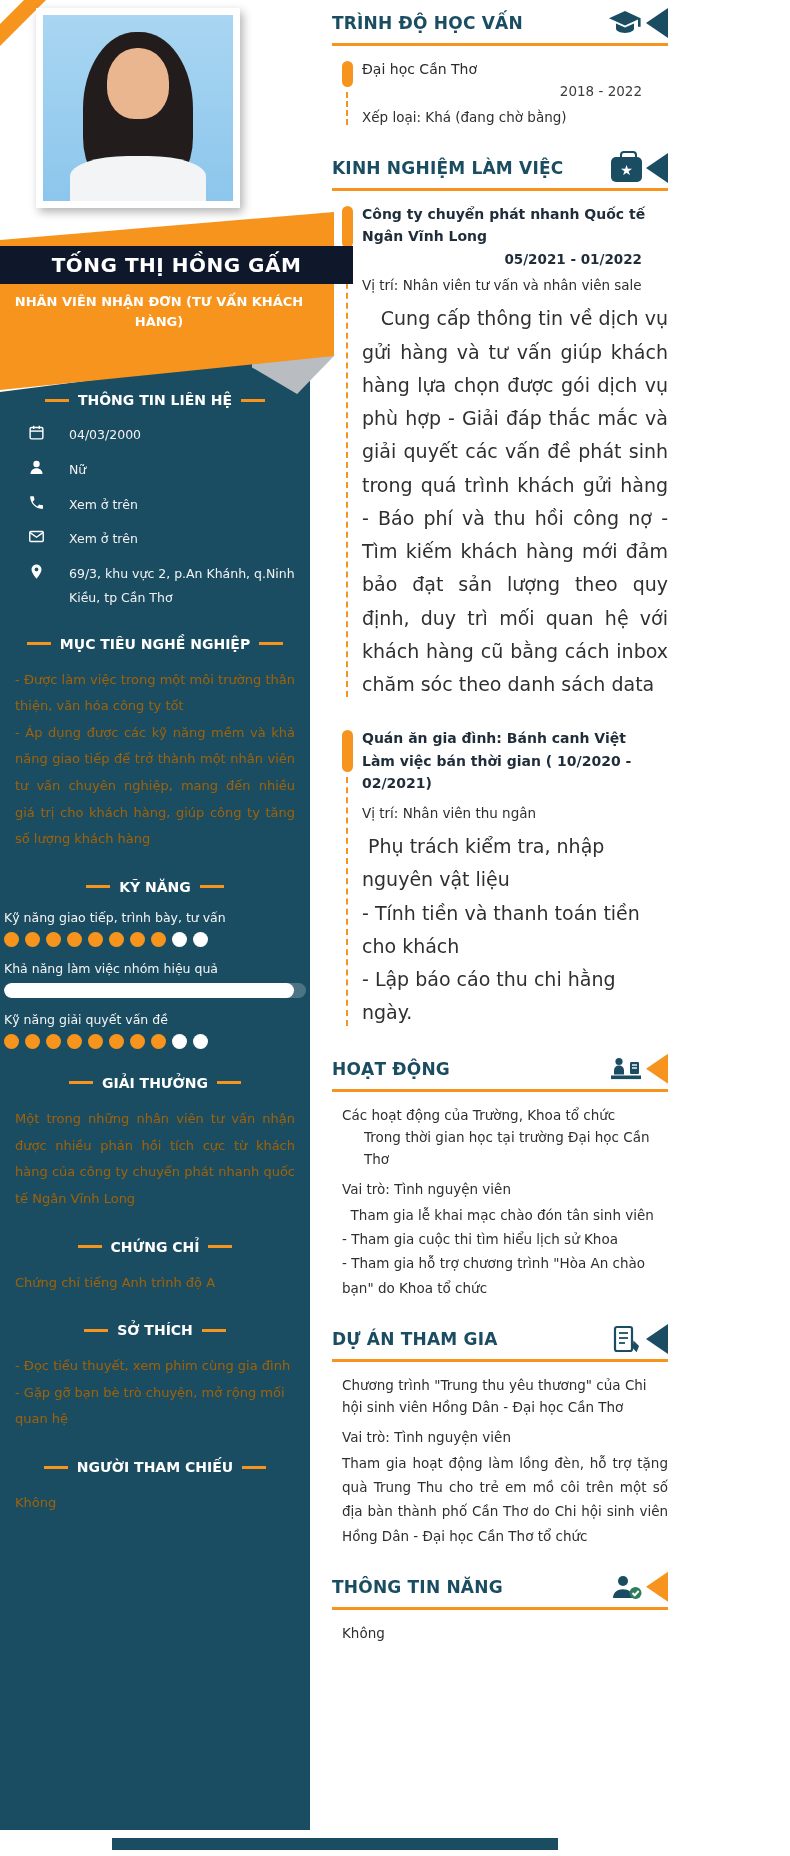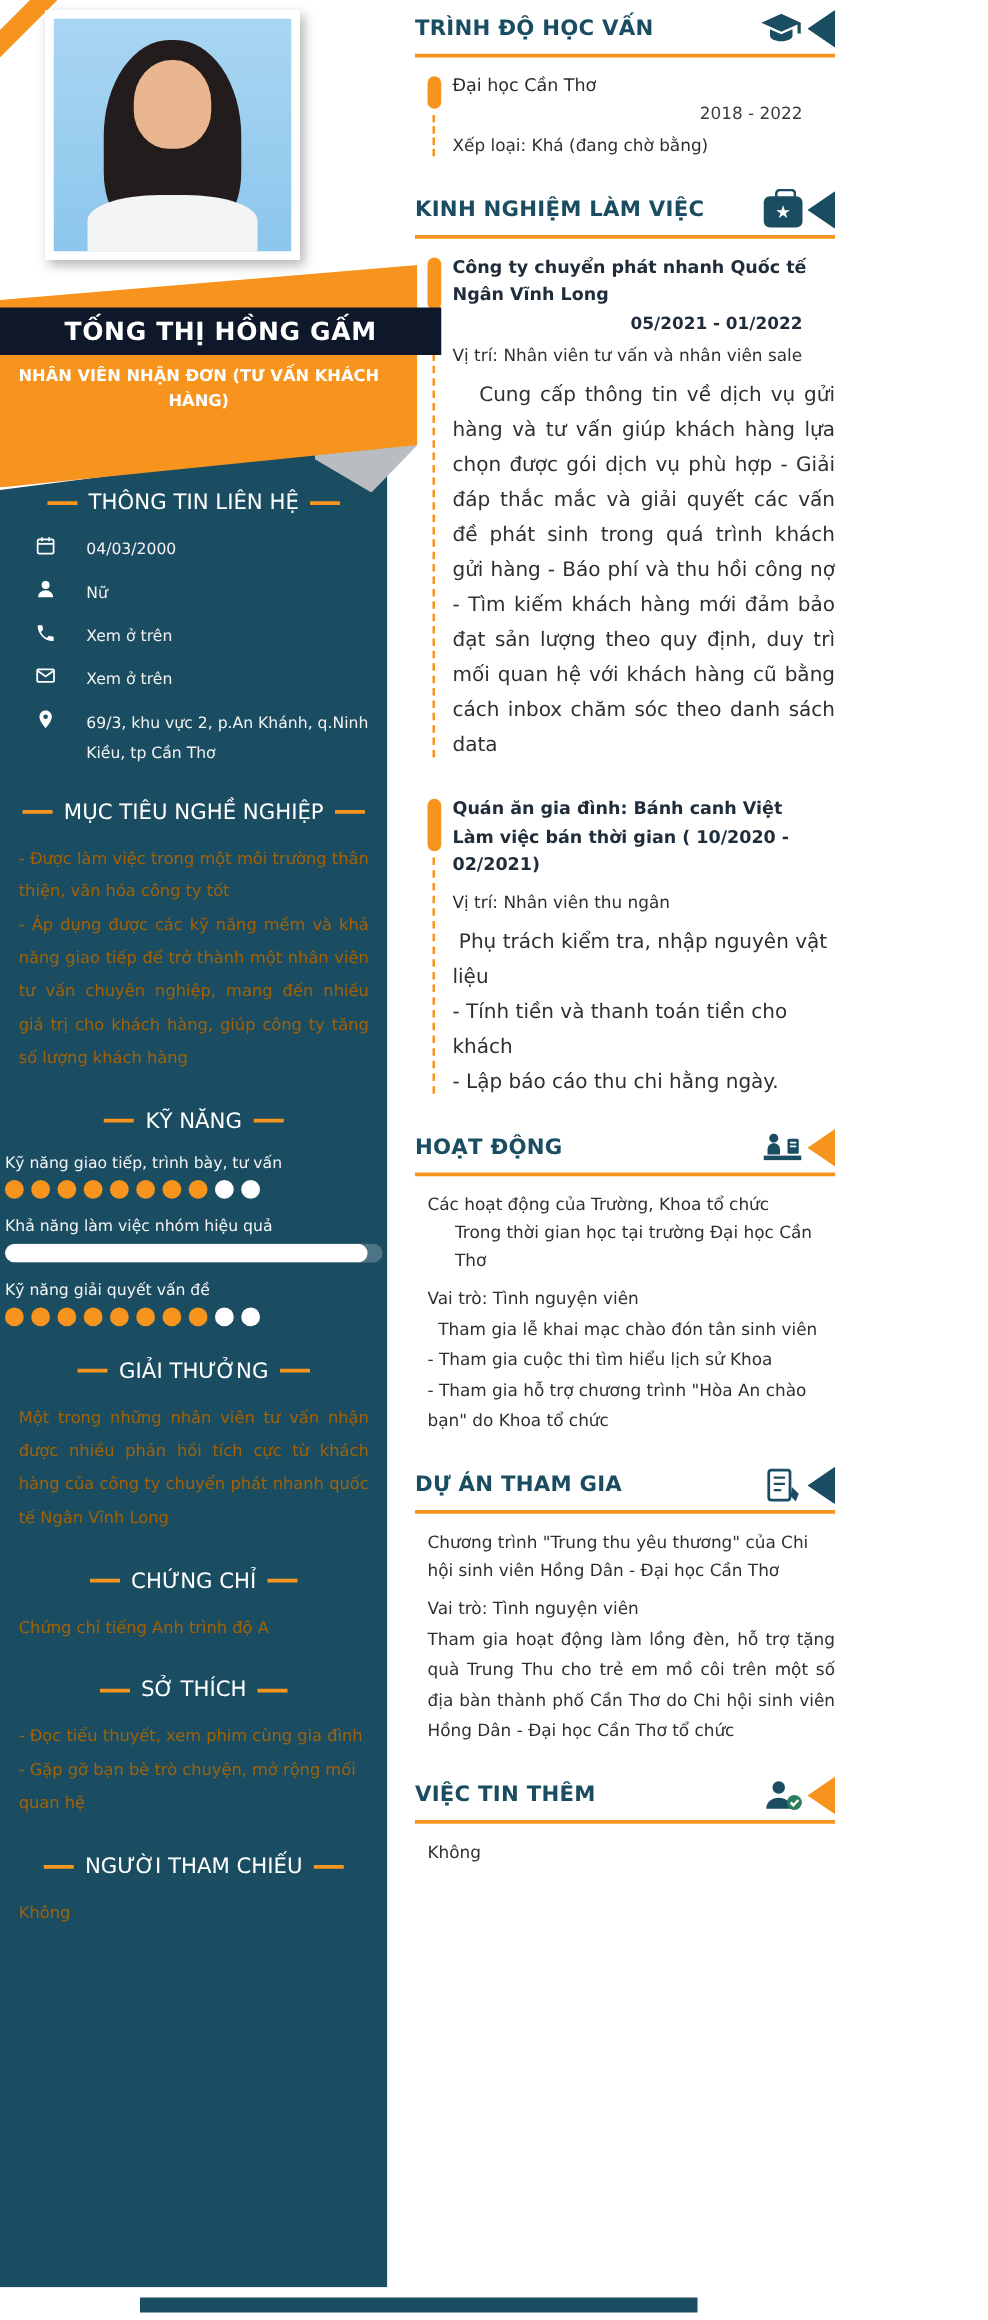--- a/index.html
+++ b/index.html
@@ -34,21 +34,21 @@
   .name-strip .name { color:#fff; font-weight:bold; font-size:20px; letter-spacing:.5px; }
   .job-title { position:absolute; top:86px; left:4px; width:310px; text-align:center;
     color:#fff; font-weight:bold; font-size:13px; line-height:1.5; }
 
   .sidebar-dark { position:absolute; left:0; top:352px; width:310px; height:1478px;
     background:#1b4d62; clip-path:polygon(0 40px,100% 0,100% 100%,0 100%); z-index:1; }
   .sidebar-content { position:absolute; left:0; top:392px; width:310px; z-index:7;
     color:#f2f2f2; }
 
   .sb-header { display:flex; align-items:center; justify-content:center; gap:9px;
-    color:#fff; font-weight:normal; font-size:17px; margin:26px 12px 15px; white-space:nowrap; }
+    color:#fff; font-weight:bold; font-size:14px; margin:26px 12px 15px; white-space:nowrap; }
   .sb-header::before,.sb-header::after { content:""; flex:0 0 24px; height:3px; background:#f7941d; }
 
   .c-row { display:flex; align-items:flex-start; gap:24px; padding:0 0 0 28px;
     margin-bottom:11px; font-size:12.5px; line-height:1.55; }
   .c-icon { flex:0 0 17px; height:17px; margin-top:1px; }
   .c-text { color:#f2f2f2; max-width:230px; line-height:1.9; }
 
   .sb-text { padding:0 15px; font-size:13px; line-height:2.05; text-align:justify; color:#a16207; }
   .pre { white-space:pre-wrap; }
   .pre-line { white-space:pre-line; }
@@ -86,21 +86,21 @@
   .gutter { flex:0 0 30px; display:flex; flex-direction:column; align-items:center; padding-top:3px; }
   .pill { width:11px; background:#f7941d; border-radius:7px; }
   .pill.short { height:26px; }
   .pill.tall { height:42px; }
   .dashline { flex:1; width:0; border-left:2px dashed #f7941d; margin-top:5px; margin-bottom:4px; }
   .entry-body { flex:1; min-width:0; }
   .entry-title { font-weight:bold; color:#1f2d3a; font-size:14px; line-height:1.6; }
   .entry-period { text-align:right; padding-right:26px; color:#3c3c3c; font-size:13.5px; margin-top:3px; }
   .entry-period.bold { font-weight:bold; color:#1f2d3a; }
   .entry-line { font-size:13.5px; color:#2f2f2f; margin-top:8px; line-height:1.6; }
-  .entry-desc { font-size:16px; color:#2f2f2f; margin-top:6px; line-height:1.75; text-align:justify; }
+  .entry-desc { font-size:19px; color:#2f2f2f; margin-top:6px; line-height:1.75; text-align:justify; }
 
   .plain-block { padding-left:10px; }
   .pb-head { font-size:13.5px; color:#2f2f2f; line-height:1.65; }
   .pb-sub { font-size:13.5px; color:#2f2f2f; margin-left:22px; line-height:1.65; }
   .pb-role { font-size:13.5px; color:#2f2f2f; margin-top:8px; line-height:1.65; }
   .pb-desc { font-size:13.5px; color:#2f2f2f; margin-top:2px; line-height:1.8; text-align:justify; }
 </style>
 </head>
 <body>
 
@@ -355,21 +355,21 @@
 
       <div class="plain-block">
         <div class="pb-head">Chương trình "Trung thu yêu thương" của Chi hội sinh viên Hồng Dân - Đại học Cần Thơ</div>
         <div class="pb-role">Vai trò: Tình nguyện viên</div>
         <div class="pb-desc">Tham gia hoạt động làm lồng đèn, hỗ trợ tặng quà Trung Thu cho trẻ em mồ côi trên một số địa bàn thành phố Cần Thơ do Chi hội sinh viên Hồng Dân - Đại học Cần Thơ tổ chức</div>
       </div>
     </div>
 
     <div class="m-section">
       <div class="m-header">
-        <span class="m-title">VIỆC TIN THÊM</span>
+        <span class="m-title">THÔNG TIN NĂNG</span>
         <span class="m-icon">
           <svg viewBox="0 0 32 26" width="32" height="26">
               <circle cx="13" cy="7" r="5" fill="#1b4d62"></circle>
               <path d="M3 24c0-5.5 4.5-8.8 10-8.8s10 3.3 10 8.8z" fill="#1b4d62"></path>
               <circle cx="25.5" cy="19" r="6" fill="#2e7d5b"></circle>
               <path d="M22.5 19l2.2 2.2 4-4.2" stroke="#fff" stroke-width="2" fill="none"></path>
             </svg>
         </span>
         <span class="ribbon orange"></span>
       </div>

